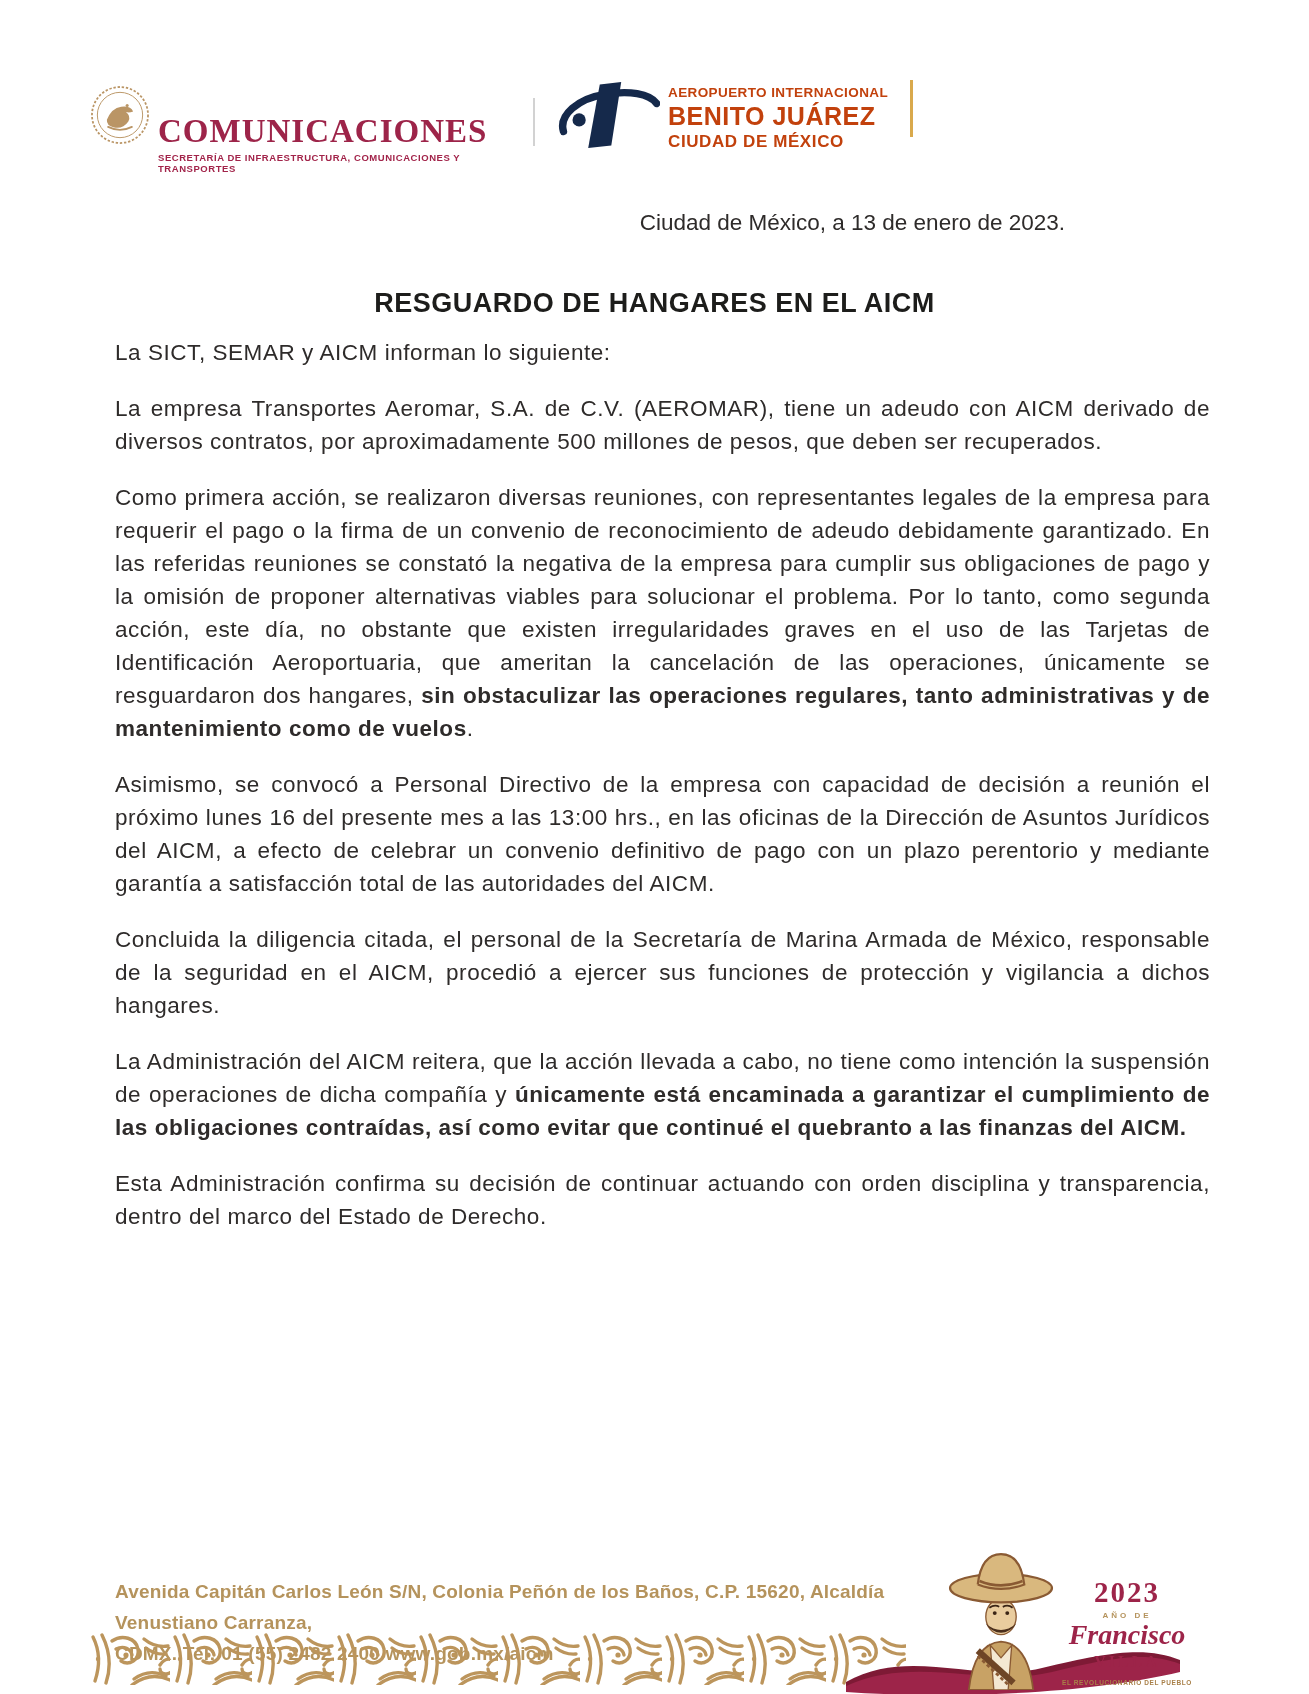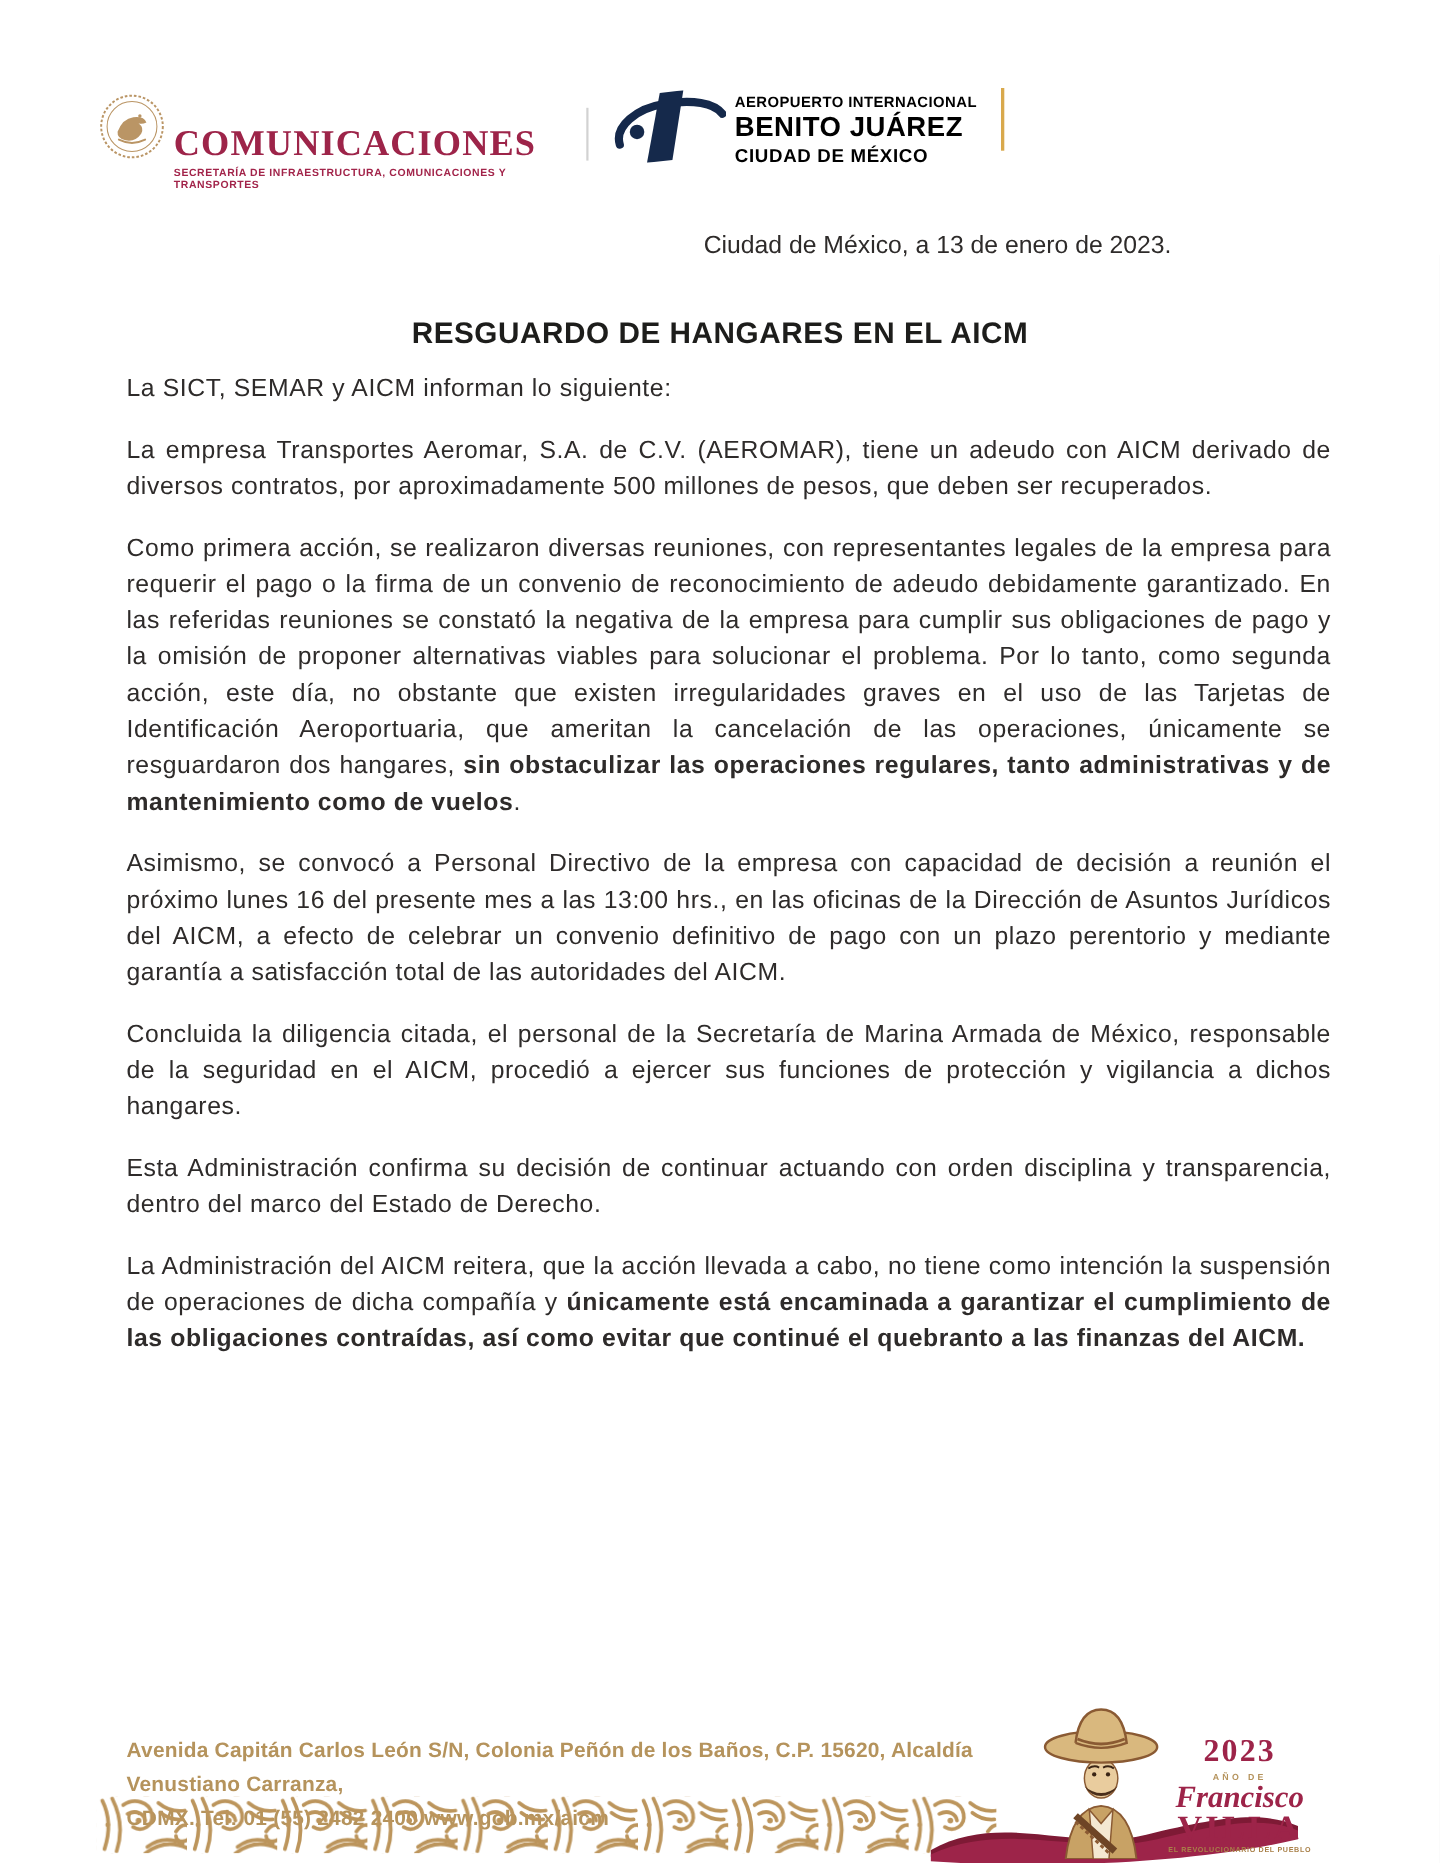--- a/index.html
+++ b/index.html
@@ -15,21 +15,21 @@
   .sct-title{
     font-family:"Liberation Serif", serif;font-weight:bold;color:#9d2449;
     font-size:33px;letter-spacing:1px;line-height:34px;margin-top:24px;
   }
   .sct-sub{
     margin-top:4px;font-size:9.5px;font-weight:bold;color:#a2244a;
     letter-spacing:0.55px;
   }
   .vdiv-gray{position:absolute;left:533px;top:98px;width:2px;height:48px;background:#d2d2d2;}
   .aicm-mark{position:absolute;left:556px;top:82px;}
-  .aicm-text{position:absolute;left:668px;top:86px;color:#000000;font-weight:bold;line-height:1;}
+  .aicm-text{position:absolute;left:668px;top:86px;color:#c2410c;font-weight:bold;line-height:1;}
   .aicm-l1{font-size:13.5px;letter-spacing:0.4px;}
   .aicm-l2{font-size:25px;margin-top:4px;letter-spacing:0.5px;}
   .aicm-l3{font-size:17px;margin-top:4px;letter-spacing:0.6px;}
   .vdiv-gold{position:absolute;left:910px;top:80px;width:2.5px;height:57px;background:#d9a94c;}
   .marina{position:absolute;left:975px;top:88px;width:230px;}
   .marina-title{
     font-family:"Liberation Serif", serif;font-weight:bold;color:#9d2449;
     font-size:42px;letter-spacing:3px;line-height:42px;
   }
   .marina-sub{margin-top:6px;font-size:10.5px;font-weight:bold;color:#b5935c;letter-spacing:2px;}
@@ -53,21 +53,21 @@
     position:absolute;left:115px;top:1576px;width:800px;
     font-size:19px;line-height:31px;color:#b5935c;font-weight:bold;letter-spacing:0.2px;
   }
   .pattern-band{position:absolute;left:88px;top:1633px;}
   .red-wave{position:absolute;left:846px;top:1638px;}
   .villa-portrait{position:absolute;left:938px;top:1538px;}
   .villa-block{position:absolute;left:1062px;top:1576px;width:130px;text-align:center;color:#9d2449;}
   .villa-year{font-family:"Liberation Serif", serif;font-weight:bold;font-size:29px;line-height:33px;letter-spacing:2px;}
   .villa-ano{font-size:8px;font-weight:bold;letter-spacing:3px;color:#b5935c;margin-top:2px;}
   .villa-name{font-family:"Liberation Serif", serif;font-style:italic;font-weight:bold;font-size:28px;line-height:28px;margin-top:1px;}
-  .villa-last{font-family:"Liberation Serif", serif;font-weight:bold;font-size:31px;line-height:23px;letter-spacing:3px;margin-top:1px;}
+  .villa-last{font-family:"Liberation Serif", serif;font-weight:bold;font-size:16px;line-height:23px;letter-spacing:3px;margin-top:1px;}
   .villa-caption{font-size:6.5px;font-weight:bold;letter-spacing:0.6px;color:#a98049;margin-top:6px;}
 </style>
 </head>
 <body>
 
 <div id="page">
 
   <div id="header">
 
     <span class="seal">
@@ -108,22 +108,22 @@
   <div class="dateline">Ciudad de México, a 13 de enero de 2023.</div>
 
   <div class="doc-title">RESGUARDO DE HANGARES EN EL AICM</div>
 
   <div id="body-text">
       <p class="para"><span>La SICT, SEMAR y AICM informan lo siguiente:</span></p>
       <p class="para"><span>La empresa Transportes Aeromar, S.A. de C.V. (AEROMAR), tiene un adeudo con AICM derivado de diversos contratos, por aproximadamente 500 millones de pesos, que deben ser recuperados.</span></p>
       <p class="para"><span>Como primera acción, se realizaron diversas reuniones, con representantes legales de la empresa para requerir el pago o la firma de un convenio de reconocimiento de adeudo debidamente garantizado.  En las referidas reuniones se constató la negativa de la empresa para cumplir sus obligaciones de pago y la omisión de proponer alternativas viables para solucionar el problema.  Por lo tanto, como segunda acción, este día, no obstante que existen irregularidades graves en el uso de las Tarjetas de Identificación Aeroportuaria, que ameritan la cancelación de las operaciones, únicamente se resguardaron dos hangares, </span><span class="b">sin obstaculizar las operaciones regulares, tanto administrativas y de mantenimiento como de vuelos</span><span>.</span></p>
       <p class="para"><span>Asimismo, se convocó a Personal Directivo de la empresa con capacidad de decisión a reunión el próximo lunes 16 del presente mes a las 13:00 hrs., en las oficinas de la Dirección de Asuntos Jurídicos del AICM, a efecto de celebrar un convenio definitivo de pago con un plazo perentorio y mediante garantía a satisfacción total de las autoridades del AICM.</span></p>
       <p class="para"><span>Concluida la diligencia citada, el personal de la Secretaría de Marina Armada de México, responsable de la seguridad en el AICM, procedió a ejercer sus funciones de protección y vigilancia a dichos hangares.</span></p>
+      <p class="para"><span>La Administración del AICM reitera, que la acción llevada a cabo, no tiene como intención la suspensión de operaciones de dicha compañía y </span><span class="b">únicamente está encaminada a garantizar el cumplimiento de las obligaciones contraídas, así como evitar que continué el quebranto a las finanzas del AICM.</span></p>
       <p class="para"><span>Esta Administración confirma su decisión de continuar actuando con orden disciplina y transparencia, dentro del marco del Estado de Derecho.</span></p>
-      <p class="para"><span>La Administración del AICM reitera, que la acción llevada a cabo, no tiene como intención la suspensión de operaciones de dicha compañía y </span><span class="b">únicamente está encaminada a garantizar el cumplimiento de las obligaciones contraídas, así como evitar que continué el quebranto a las finanzas del AICM.</span></p>
     </div>
 
   <div class="footer-address">
     <div>Avenida Capitán Carlos León S/N, Colonia Peñón de los Baños, C.P. 15620, Alcaldía Venustiano Carranza,</div>
     <div>CDMX. Tel: 01 (55) 2482 2400 www.gob.mx/aicm</div>
   </div>
 
   <span class="pattern-band">
     <svg width="818" height="52" viewBox="0 0 818 52" aria-hidden="true">
       <defs>

